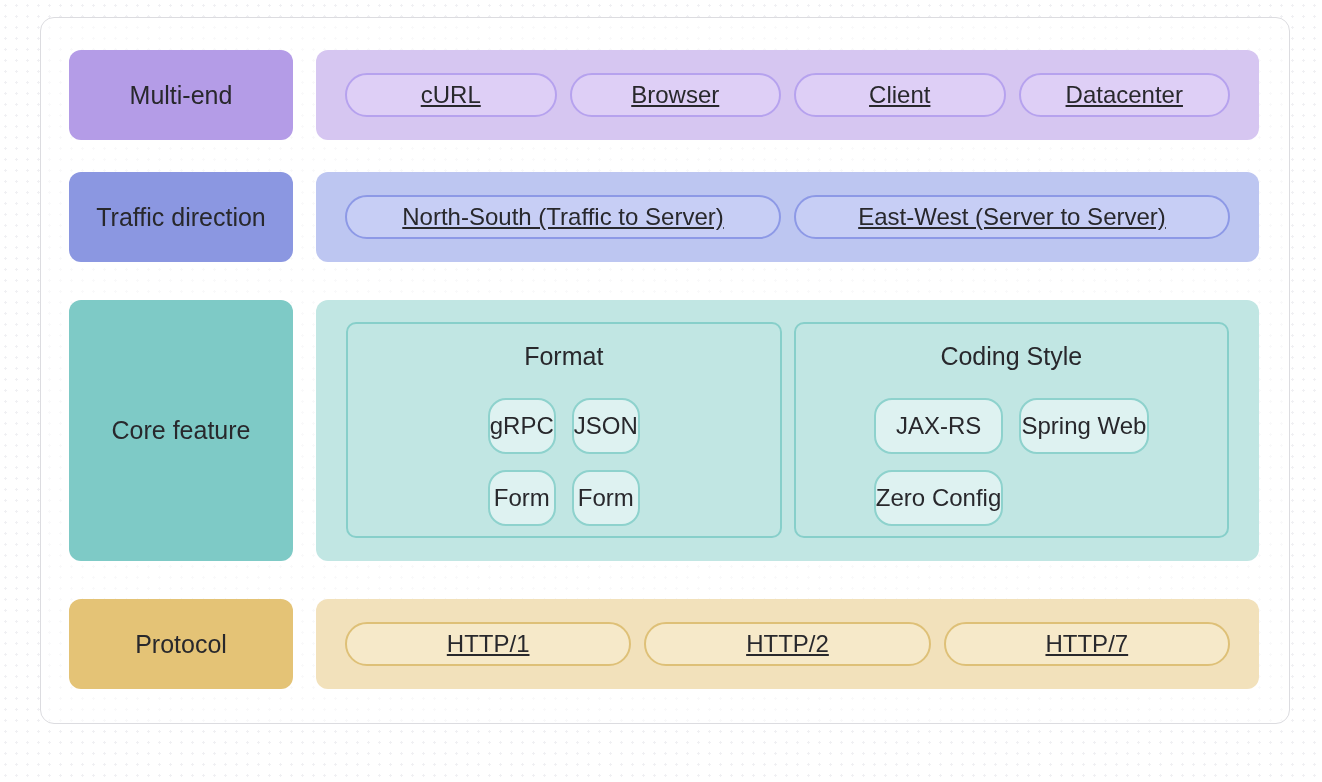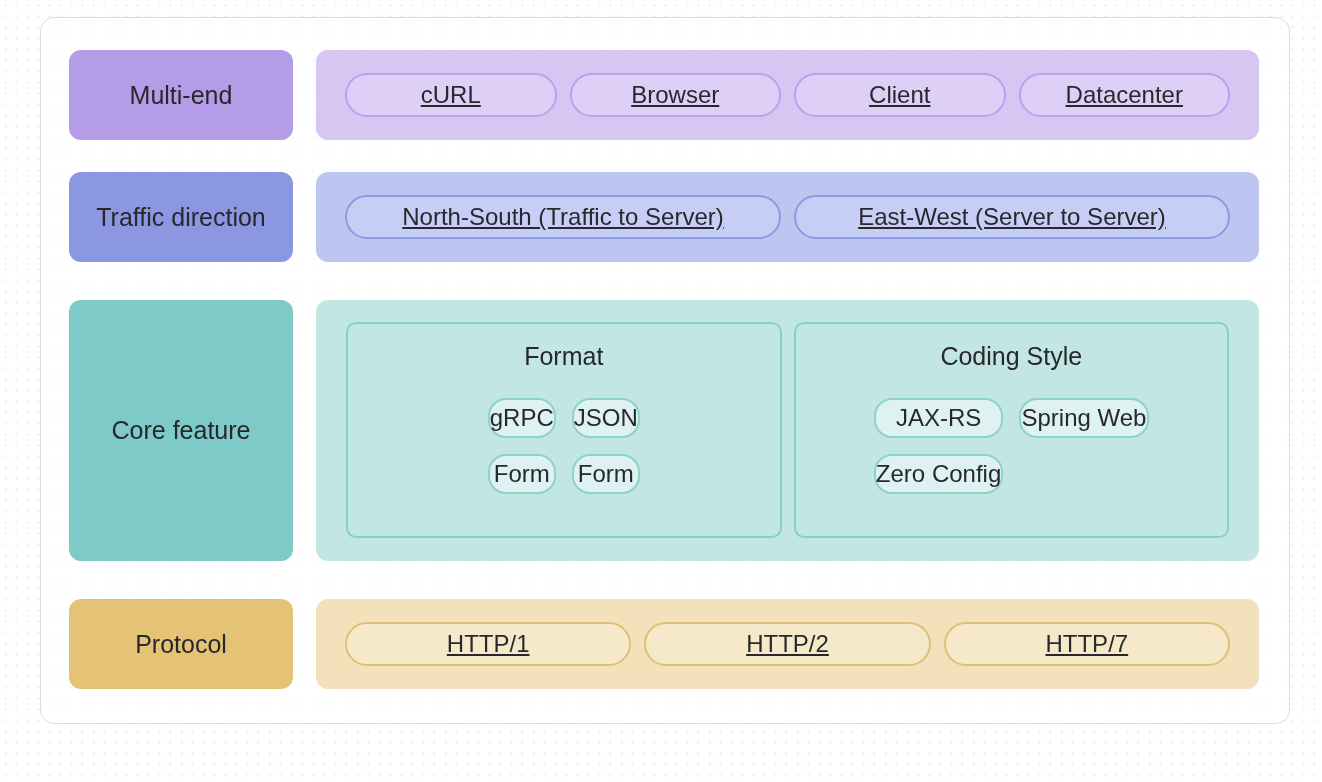--- a/index.html
+++ b/index.html
@@ -72,21 +72,21 @@
     display: flex; align-items: center; justify-content: center;
     font-size: 25px;
     margin-bottom: 20px;
   }
   .group-grid {
     display: grid;
     grid-template-columns: 1fr 1fr;
     gap: 16px;
   }
   .core-pill {
-    height: 40px;
+    height: 56px;
     border-radius: 18px;
     background: var(--pill-bg, #fff);
     border: 2px solid var(--pill-border, #999);
     display: flex; align-items: center; justify-content: center;
     font-size: 24px;
     white-space: nowrap;
   }
 </style>
 </head>
 <body>

